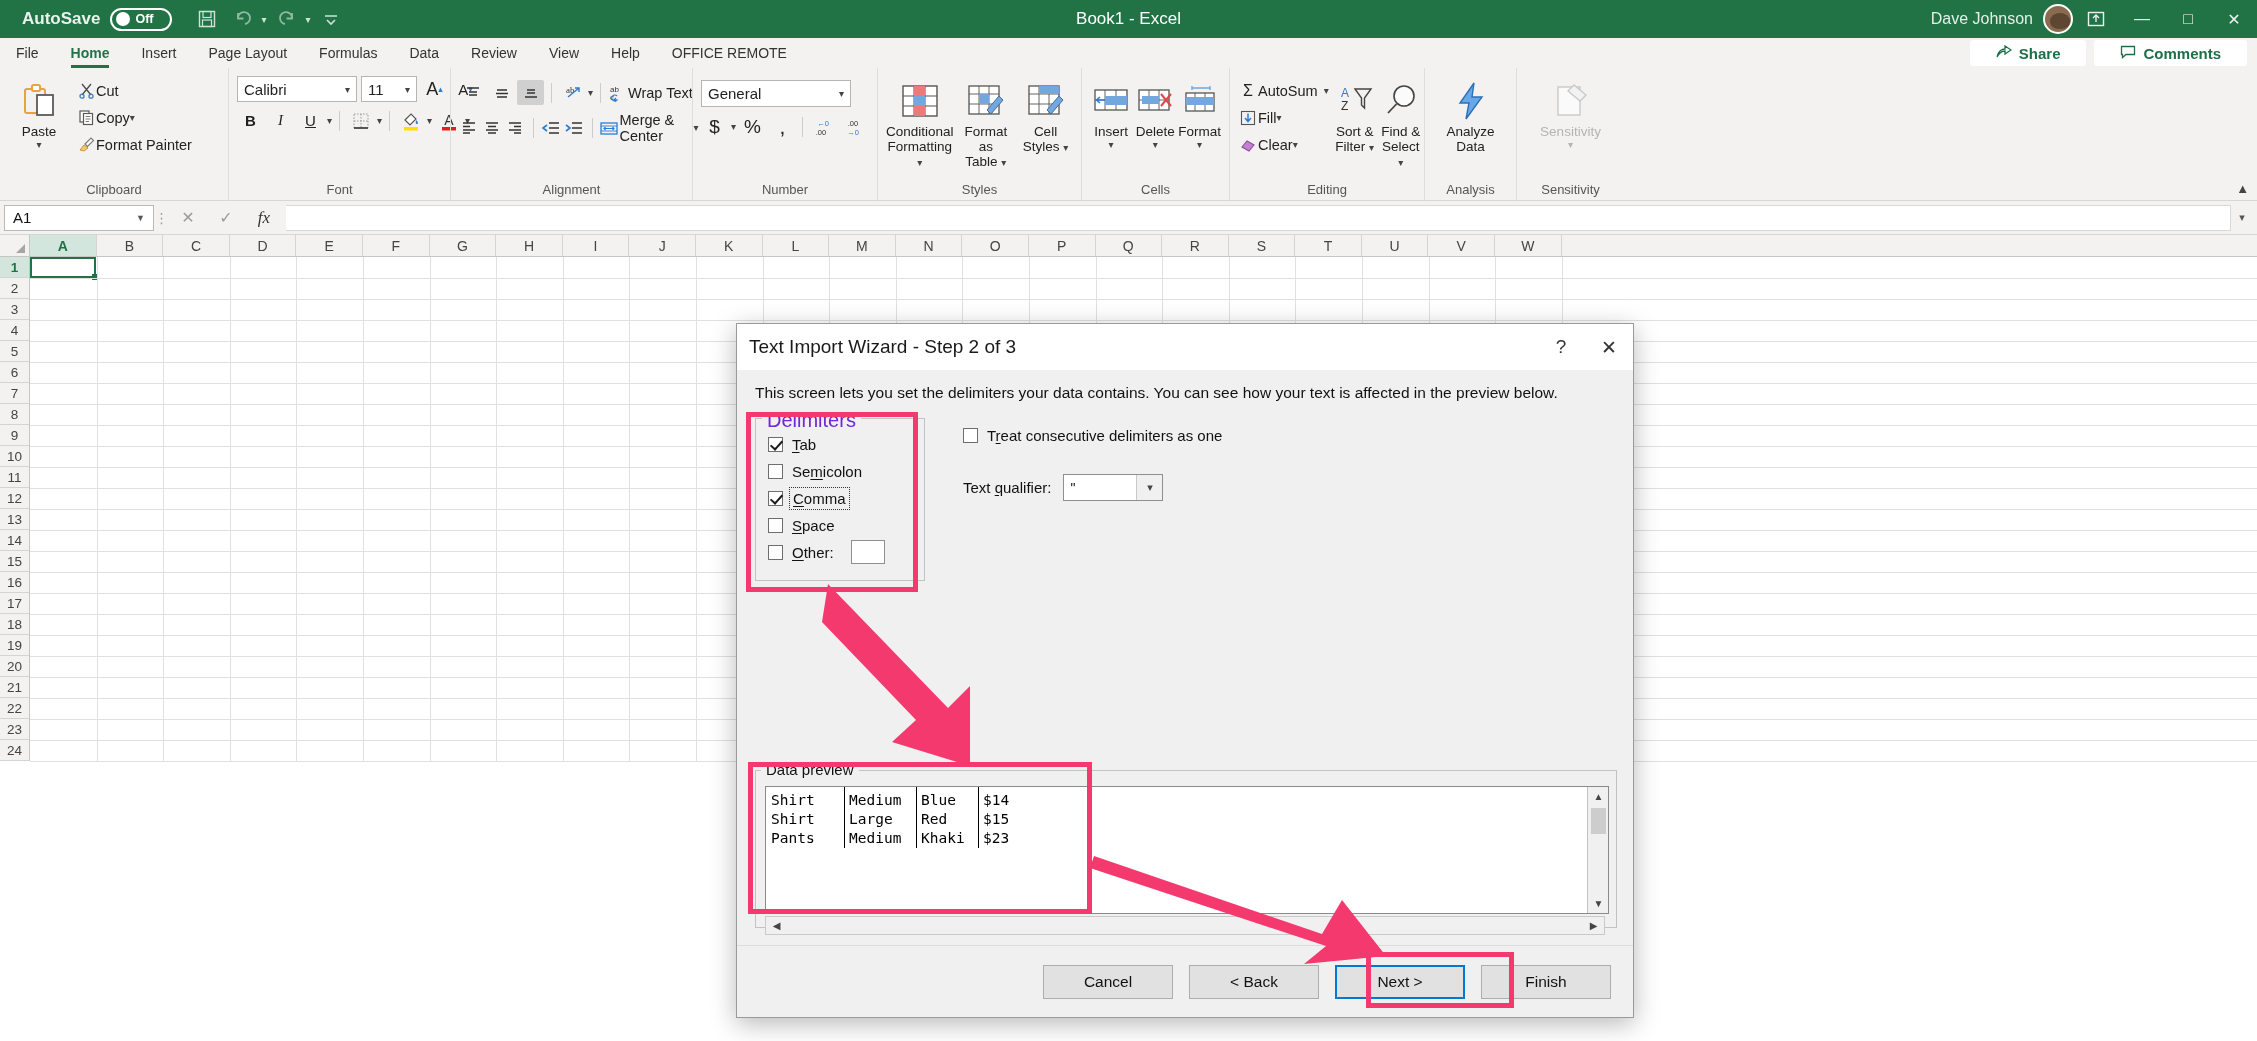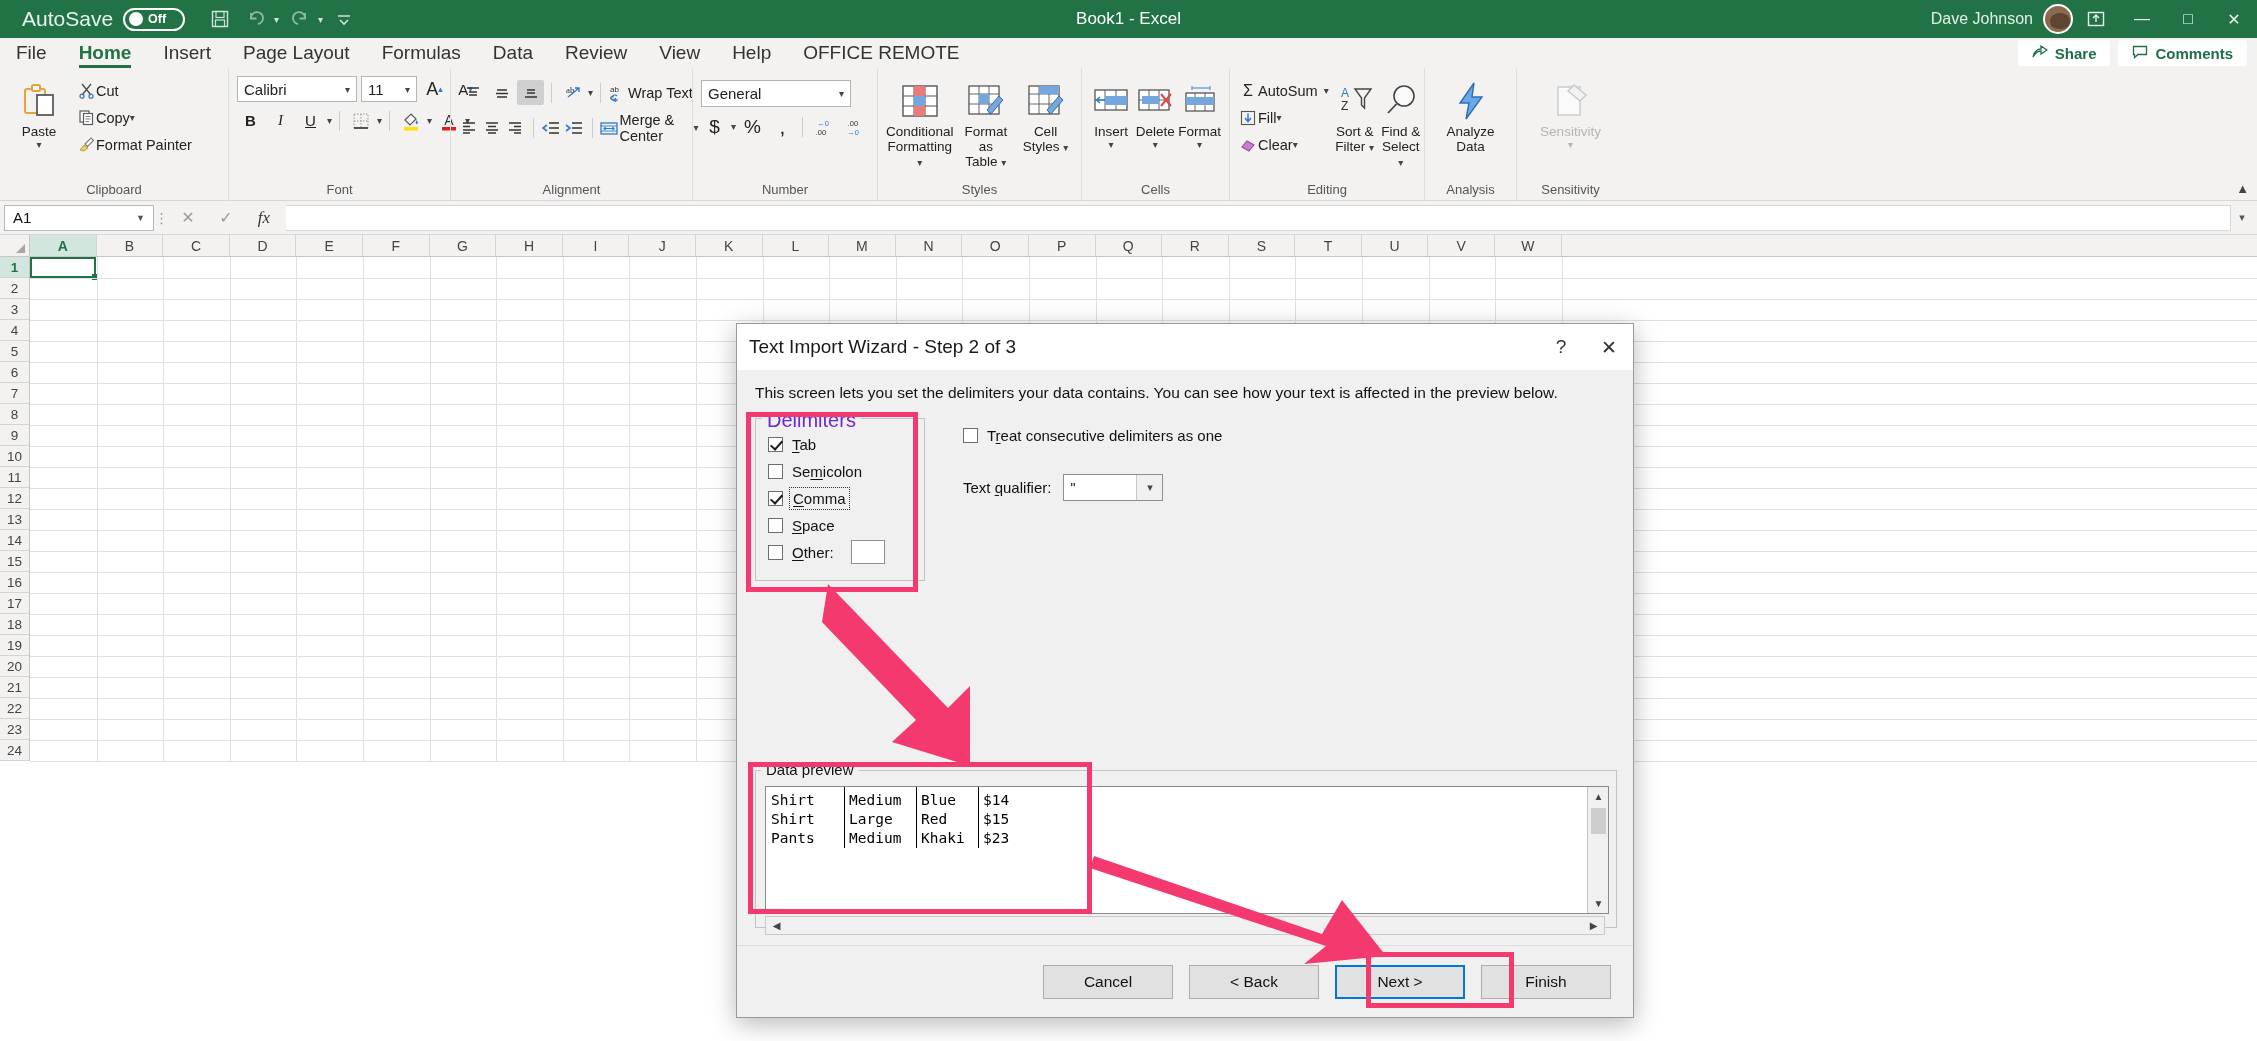--- a/index.html
+++ b/index.html
@@ -10,21 +10,21 @@
     font-family: "Liberation Sans", sans-serif;
     background: #ffffff;
   }
   .app { position: relative; width: 2257px; height: 1041px; }
 
   
   .titlebar {
     height: 38px; background: #217346; color: #ffffff;
     display: flex; align-items: center; position: relative;
   }
-  .ts-autosave { margin-left: 22px; font-size: 21px; color: #e9f3ee; }
+  .ts-autosave { margin-left: 22px; font-size: 17px; color: #e9f3ee; font-weight: bold; }
   .toggle-pill {
     width: 62px; height: 23px; border-radius: 12px; border: 2px solid #ffffff;
     display: inline-flex; align-items: center; margin-left: 10px; position: relative;
   }
   .toggle-knob { width: 14px; height: 14px; background: #fff; border-radius: 50%; margin-left: 4px; }
   .toggle-label { font-size: 12.5px; color: #fff; margin-left: 5px; font-weight: bold; }
   .qat { display: flex; align-items: center; margin-left: 20px; gap: 6px; }
   .qat-btn { width: 30px; height: 28px; display: flex; align-items: center; justify-content: center;
              color: #cfe3d8; }
   .qat-caret { font-size: 10px; color: #cfe3d8; margin-left: -3px; }
@@ -39,28 +39,28 @@
   .username { font-size: 16px; color: #e3f0e9; margin-right: 10px; }
   .avatar { width: 30px; height: 30px; border-radius: 50%; background: #8a6b4f;
             border: 2px solid #fff; overflow: hidden; position: relative; }
   .avatar::after { content: ""; position: absolute; left: 5px; top: 7px; width: 20px; height: 16px;
                    background: #5d4632; border-radius: 50% 50% 45% 45%; }
   .win-btn { width: 46px; height: 38px; display: flex; align-items: center; justify-content: center;
              color: #eaf4ee; font-size: 16px; }
 
   
   .tabbar { height: 30px; background: #f3f2f1; display: flex; align-items: center; position: relative; }
-  .tab { font-size: 19px; color: #333; padding: 0 16px; height: 30px; line-height: 30px; position: relative; }
+  .tab { font-size: 14px; color: #333; padding: 0 16px; height: 30px; line-height: 30px; position: relative; }
   .tab.active { color: #217346; font-weight: 600; }
   .tab.active::after {
     content: ""; position: absolute; left: 16px; right: 16px; bottom: 0px; height: 3px; background: #217346;
   }
   .tabbar-right { position: absolute; right: 10px; top: 2px; display: flex; gap: 8px; }
   .pillbtn {
-    height: 26px; padding: 0 14px; background: #ffffff; border-radius: 3px;
+    height: 26px; padding: 0 26px; background: #ffffff; border-radius: 3px;
     display: flex; align-items: center; gap: 7px; font-size: 15px; color: #1d6f47; font-weight: 600;
   }
 
   
   .ribbon { height: 133px; background: #f3f2f1; border-bottom: 1px solid #d6d6d6;
             display: flex; position: relative; }
   .rgroup { position: relative; height: 133px; padding: 6px 8px 0 8px; display: flex; flex-direction: column; }
   .rgroup + .rgroup { border-left: 1px solid #dededd; }
   .rgroup-body { flex: 1; display: flex; align-items: flex-start; }
   .rgroup-title { text-align: center; font-size: 13px; color: #555; height: 20px; line-height: 18px; position: relative; }

